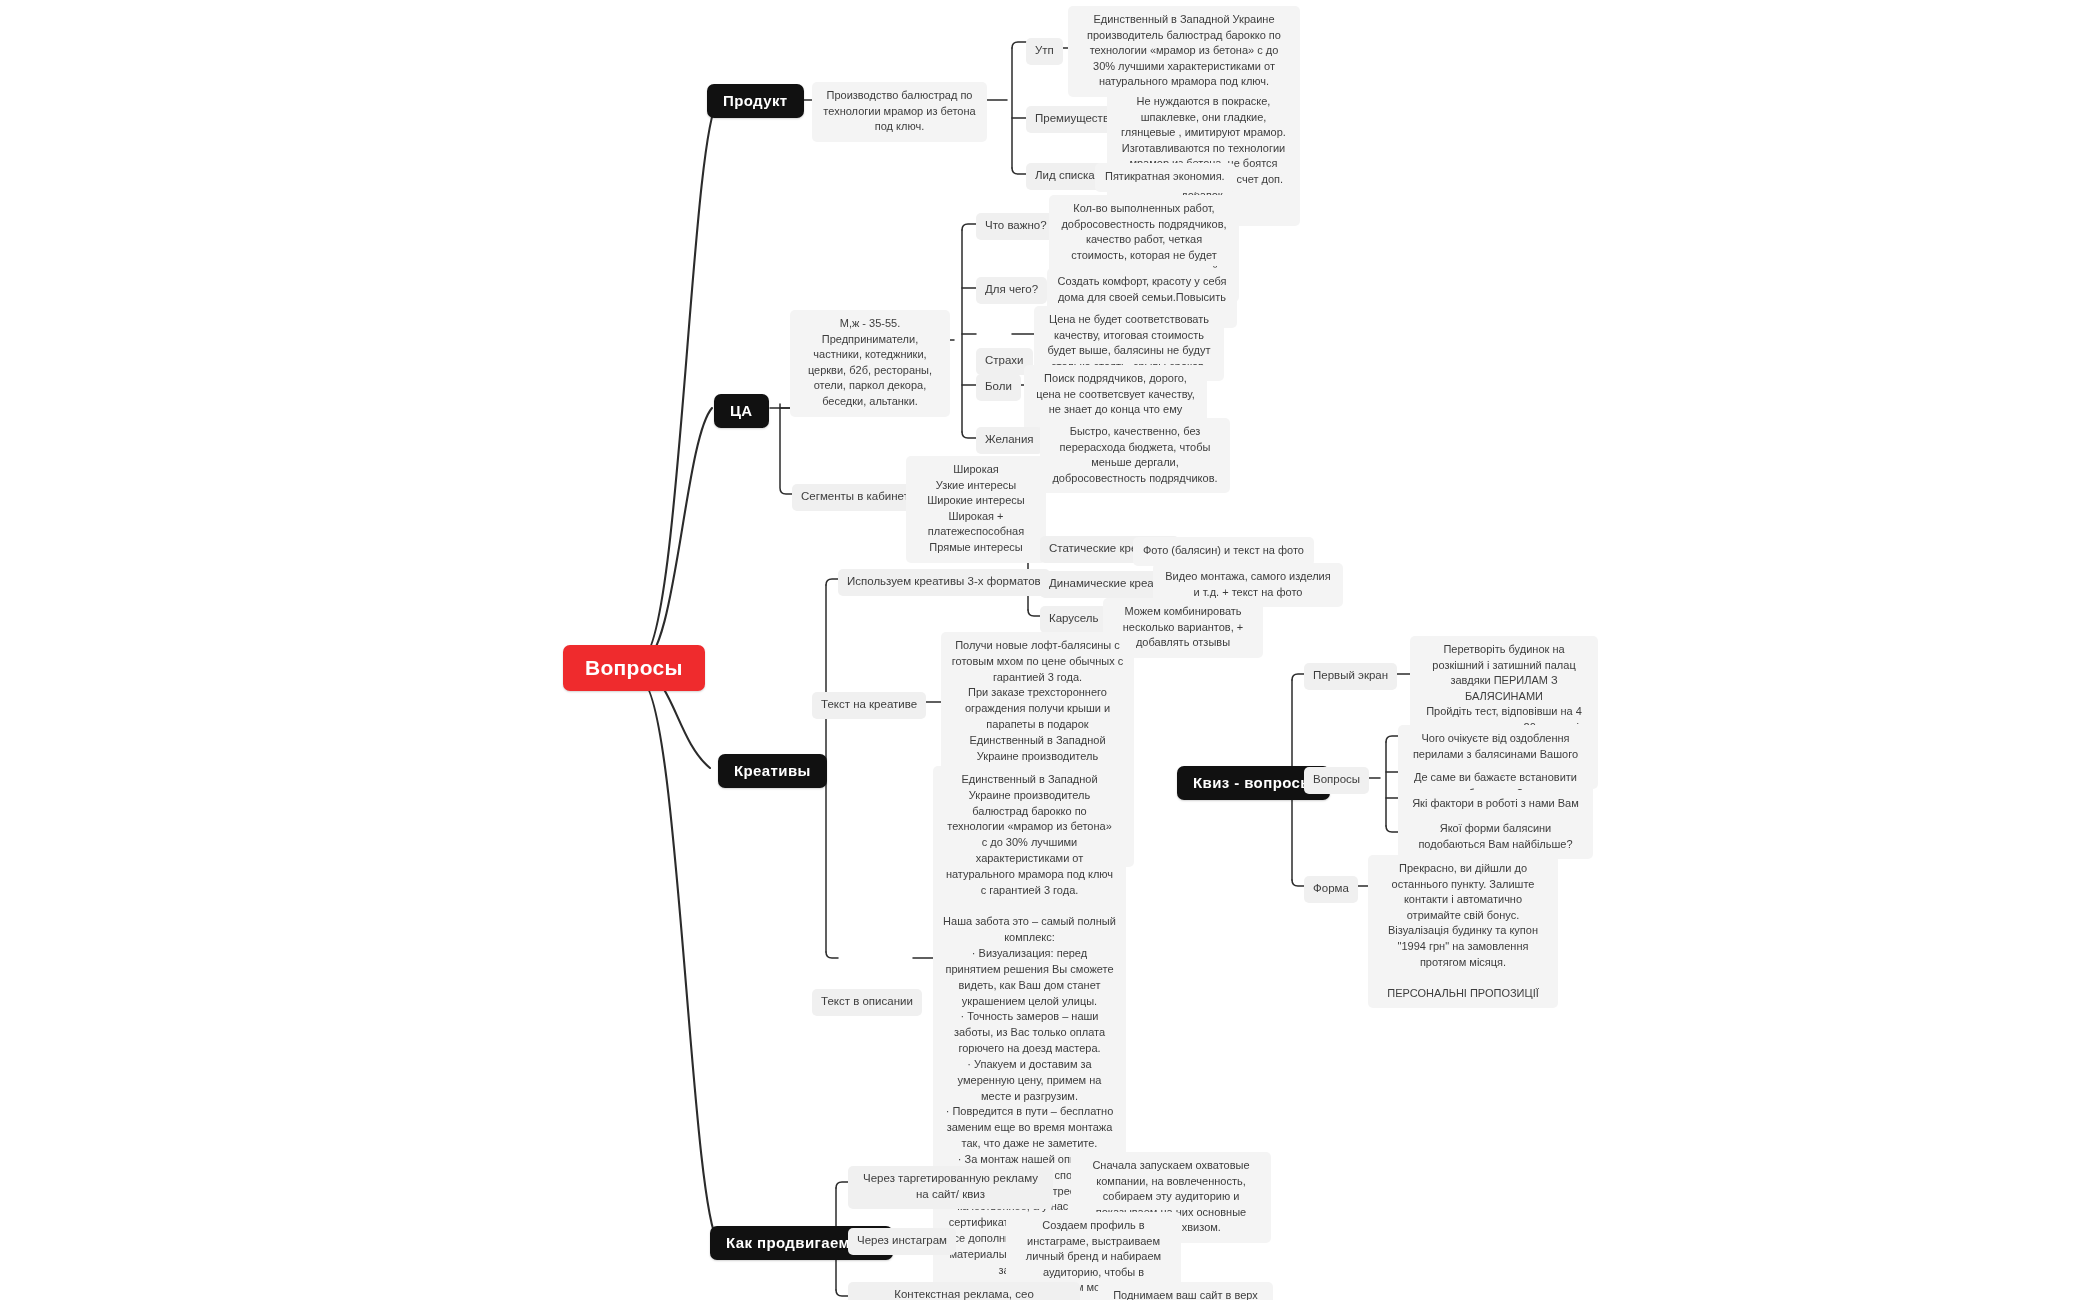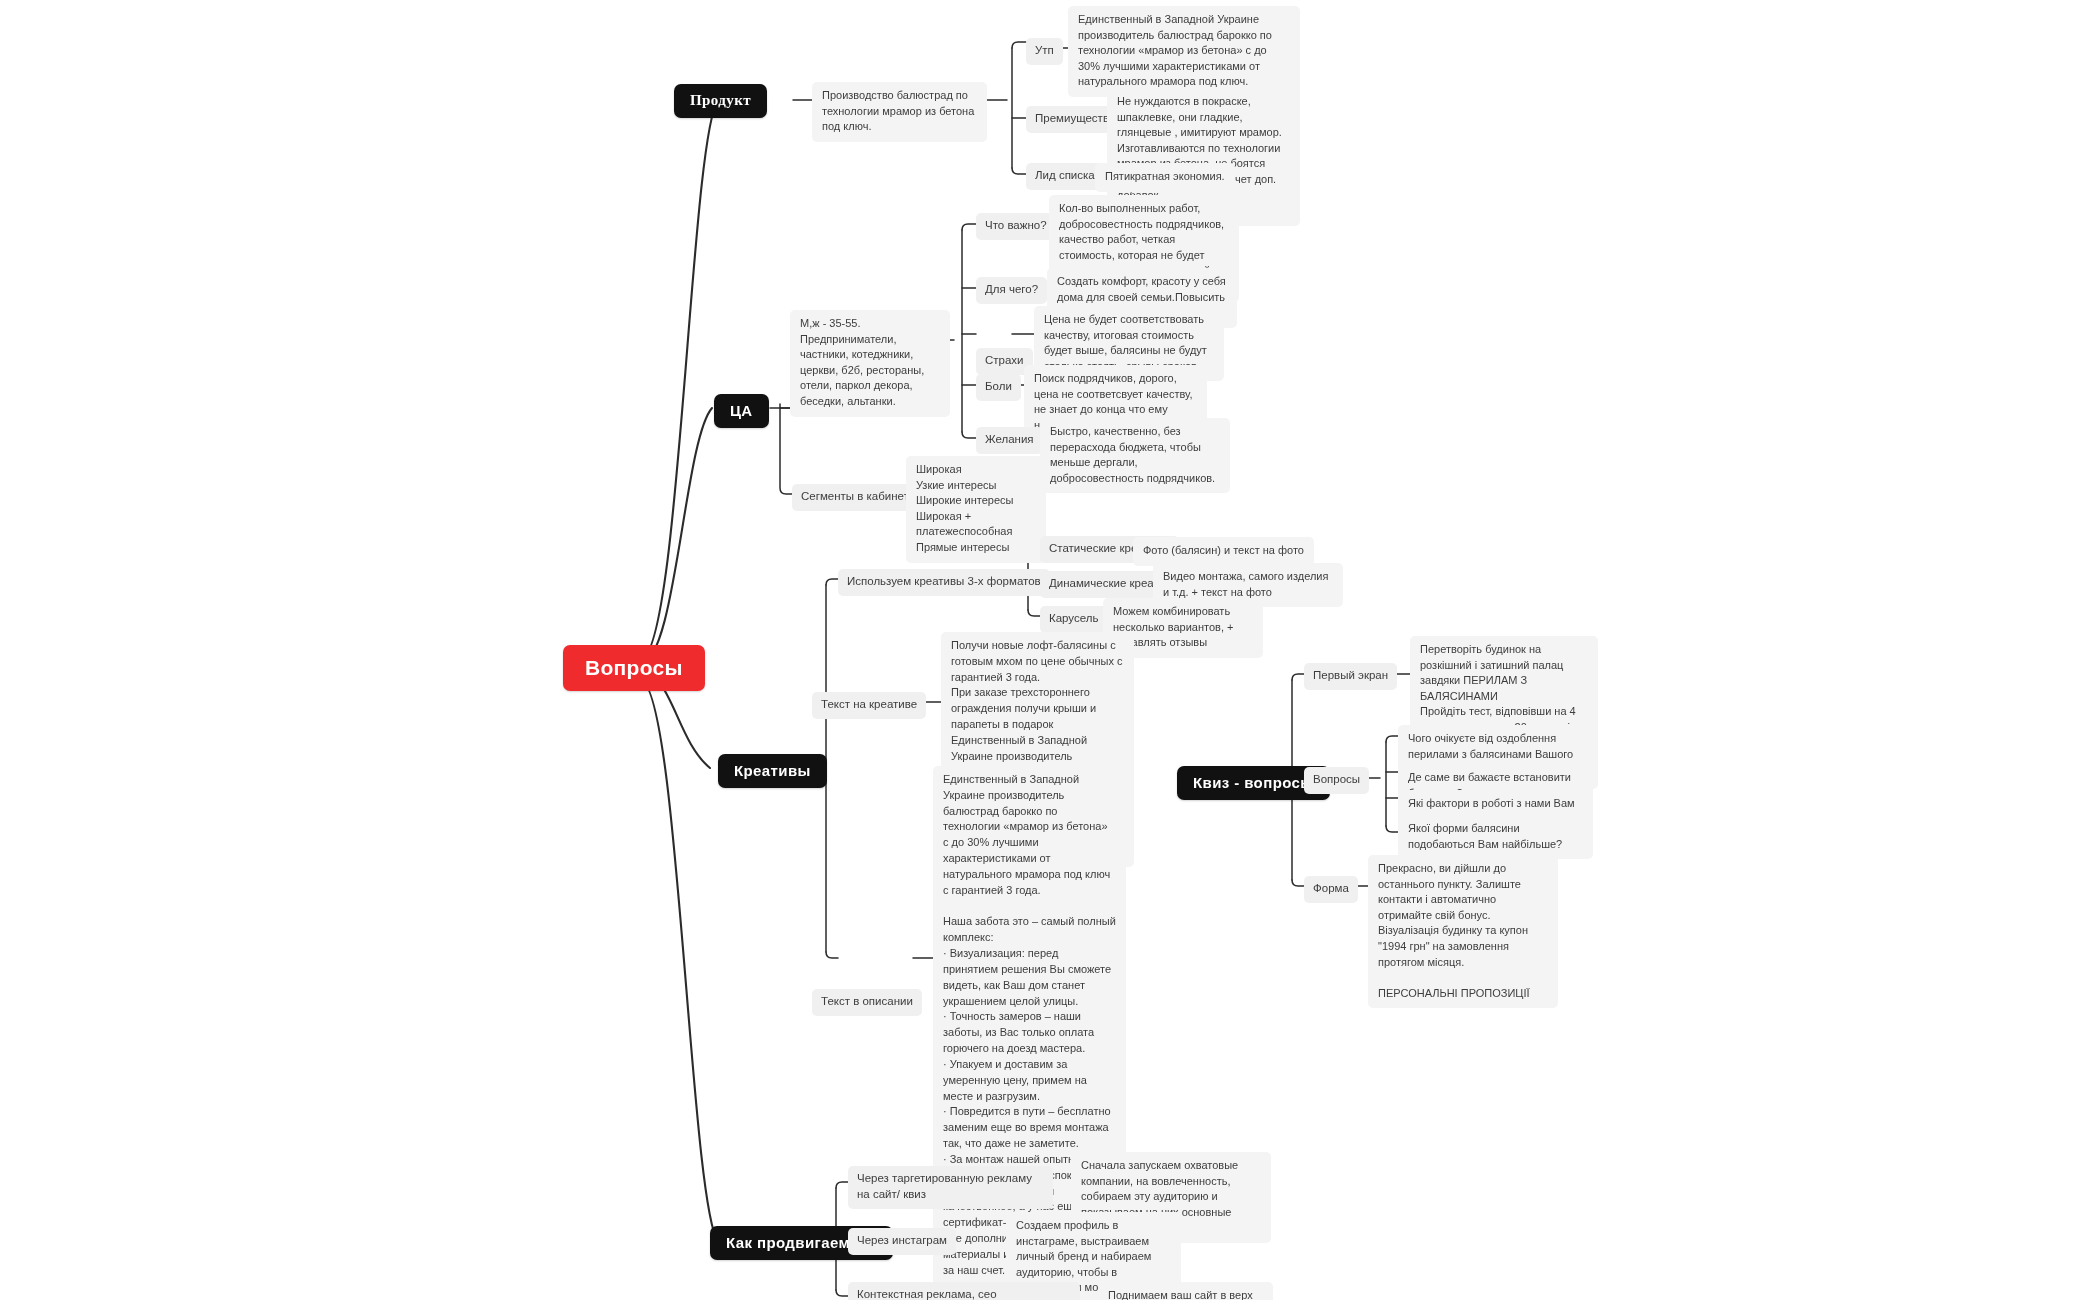--- a/index.html
+++ b/index.html
@@ -27,20 +27,21 @@
     width: 2100px;
     height: 1300px;
     pointer-events: none;
   }
 
   
   .node {
     position: absolute;
     box-sizing: border-box;
     white-space: pre-line;
+    text-align: center;
   }
 
   
   .root {
     background: #ef2b2d;
     color: #ffffff;
     font-weight: bold;
     font-size: 21px;
     letter-spacing: .3px;
     border-radius: 7px;
@@ -192,21 +193,21 @@
       <path d="M1386 772 L 1398 772"></path>
       <path d="M1386 798 L 1398 798"></path>
       <path d="M1386 826 q 0 6 6 6 L 1398 832"></path>
 
       <path d="M1348 886 L 1368 886"></path>
     </g>
   </svg>
 
   <div class="node root" style="left: 563px; top: 645px; background: rgb(239, 43, 45);">Вопросы</div>
 
-  <div class="node l1" style="left:674px; top:84px;font-family:Liberation Serif, serif;">Продукт</div>
+  <div class="node l1" style="left:707px; top:84px;">Продукт</div>
 
   <div class="node l3" style="left:812px; top:82px; width:175px;">Производство балюстрад по технологии мрамор из бетона под ключ.</div>
 
   <div class="node l2" style="left:1026px; top:38px;">Утп</div>
   <div class="node l3" style="left:1068px; top:6px; width:232px;">Единственный в Западной Украине производитель балюстрад барокко по технологии «мрамор из бетона» с до 30% лучшими характеристиками от натурального мрамора под ключ.</div>
 
   <div class="node l2" style="left:1026px; top:106px;">Премиущества</div>
   <div class="node l3" style="left:1107px; top:88px; width:193px;">Не нуждаются в покраске, шпаклевке, они гладкие, глянцевые , имитируют мрамор. Изготавливаются по технологии мрамор из бетона. не боятся погодных условий, за счет доп. добавок.
 стоят 30 лет.</div>
 

